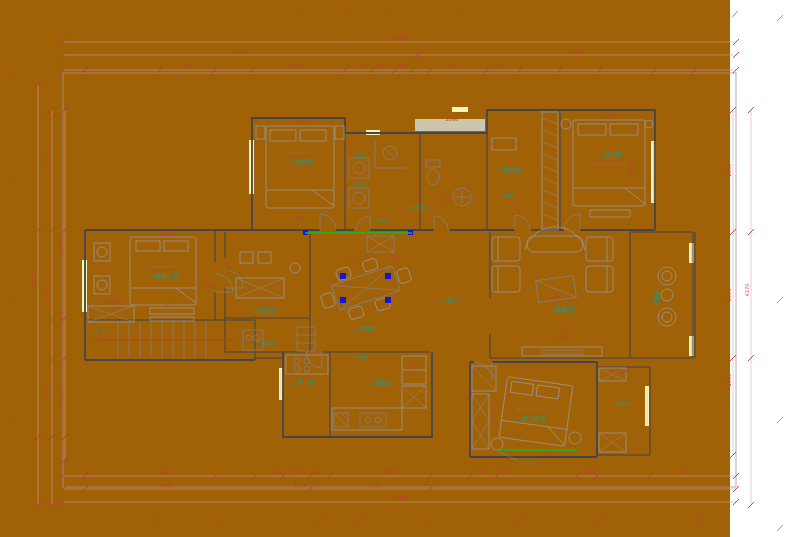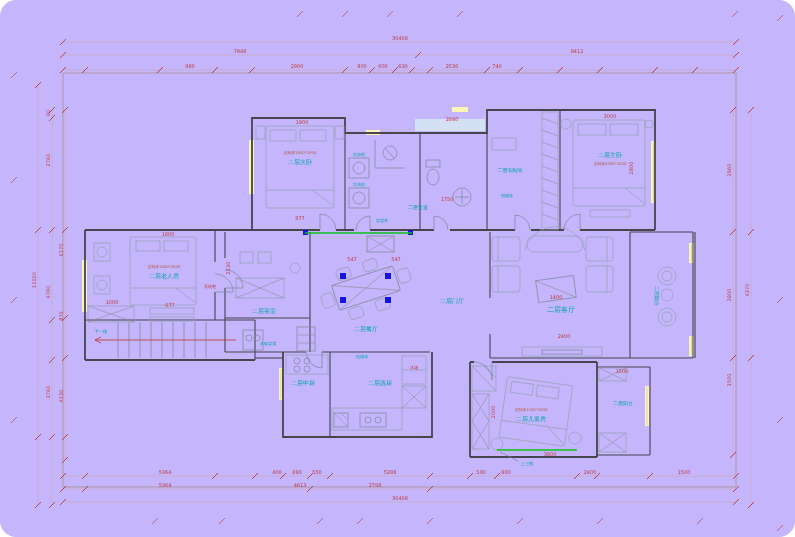--- a/index.html
+++ b/index.html
@@ -1,16 +1,16 @@
 <!DOCTYPE html>
 <html><head>
 <meta charset="utf-8">
 <style>
   html,body{margin:0;padding:0;background:#ffffff;width:795px;height:537px;overflow:hidden;}
-  #sheet{width:795px;height:537px;position:relative;background:#c4b5fd;border-radius:16px;}
+  #sheet{width:730px;height:537px;position:relative;background:#a16207;}
   svg{display:block}
   text{font-family:"DejaVu Sans",sans-serif;}
   .dim{font-size:5px;fill:#c23b3b;text-anchor:middle;}
   .lbl{font-size:7px;fill:#00a5a5;text-anchor:middle;}
   .lblm{font-size:6px;fill:#00a5a5;text-anchor:middle;}
   .lbls{font-size:5px;fill:#00a5a5;text-anchor:middle;}
   .ann{font-size:4.2px;fill:#00a5a5;text-anchor:middle;}
   .spec{font-size:3.8px;fill:#b5604a;text-anchor:middle;}
   .reda{font-size:4.2px;fill:#c23b3b;text-anchor:middle;}
   .wall{stroke:#45454d;stroke-width:1.8;fill:none;}

